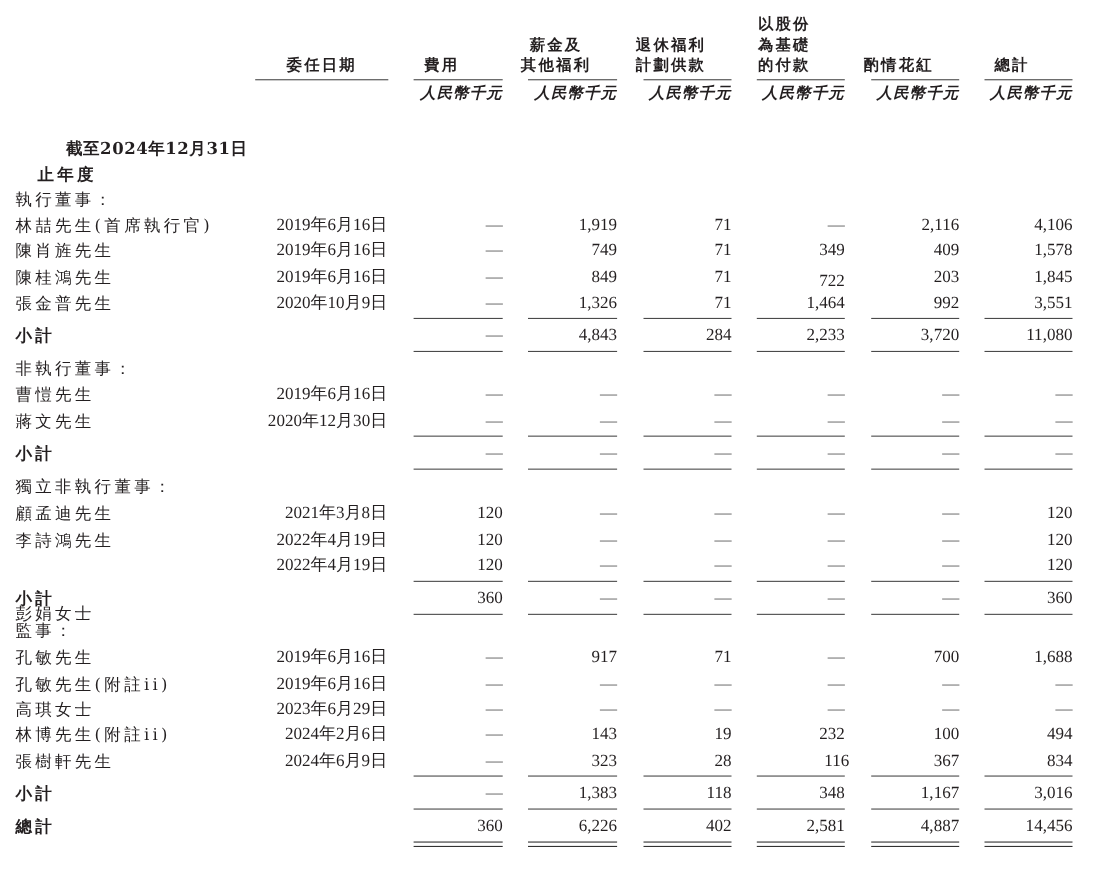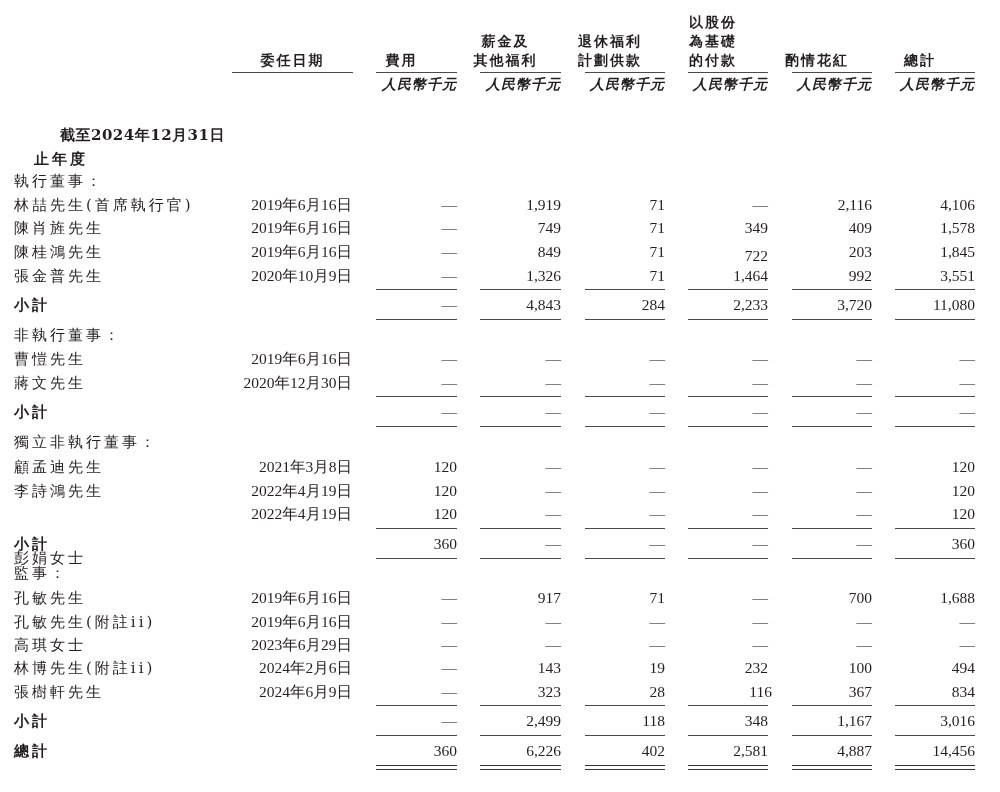--- a/index.html
+++ b/index.html
@@ -220,21 +220,21 @@
     <div class="cell" style="left:792px;width:80px;top:682px;">367</div>
     <div class="cell" style="left:895px;width:80px;top:682px;">834</div>
     <div class="hline" style="left:376px;width:81px;top:705px;"></div>
     <div class="hline" style="left:480px;width:81px;top:705px;"></div>
     <div class="hline" style="left:585px;width:80px;top:705px;"></div>
     <div class="hline" style="left:688px;width:80px;top:705px;"></div>
     <div class="hline" style="left:792px;width:80px;top:705px;"></div>
     <div class="hline" style="left:895px;width:80px;top:705px;"></div>
     <div class="lbl bold" style="left:14px;top:711px;">小計</div>
     <div class="cell dash" style="left:376px;width:81px;top:711px;">—</div>
-    <div class="cell" style="left:480px;width:81px;top:711px;">2,499</div>
+    <div class="cell" style="left:480px;width:81px;top:711px;">1,383</div>
     <div class="cell" style="left:585px;width:80px;top:711px;">118</div>
     <div class="cell" style="left:688px;width:80px;top:711px;">348</div>
     <div class="cell" style="left:792px;width:80px;top:711px;">1,167</div>
     <div class="cell" style="left:895px;width:80px;top:711px;">3,016</div>
     <div class="hline" style="left:376px;width:81px;top:735px;"></div>
     <div class="hline" style="left:480px;width:81px;top:735px;"></div>
     <div class="hline" style="left:585px;width:80px;top:735px;"></div>
     <div class="hline" style="left:688px;width:80px;top:735px;"></div>
     <div class="hline" style="left:792px;width:80px;top:735px;"></div>
     <div class="hline" style="left:895px;width:80px;top:735px;"></div>

